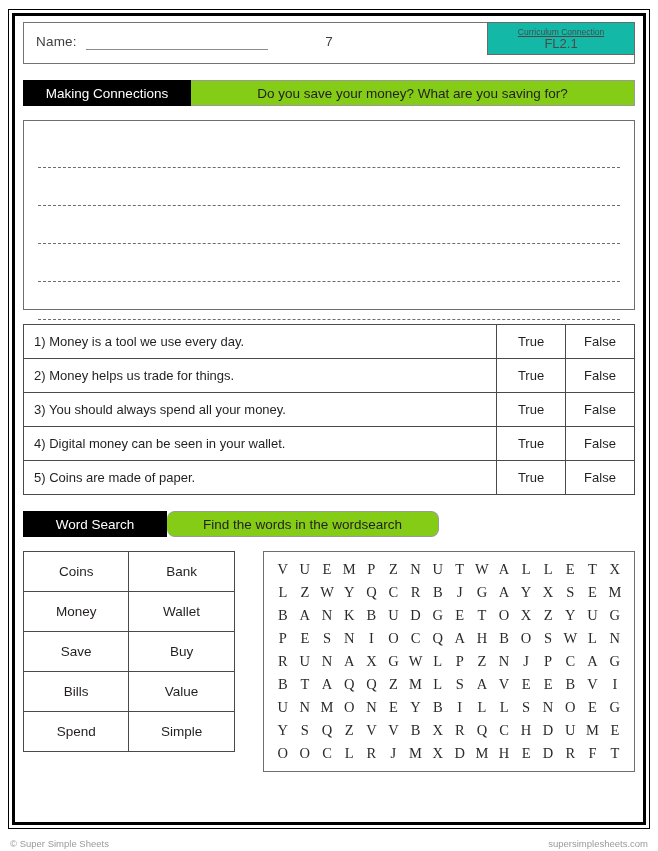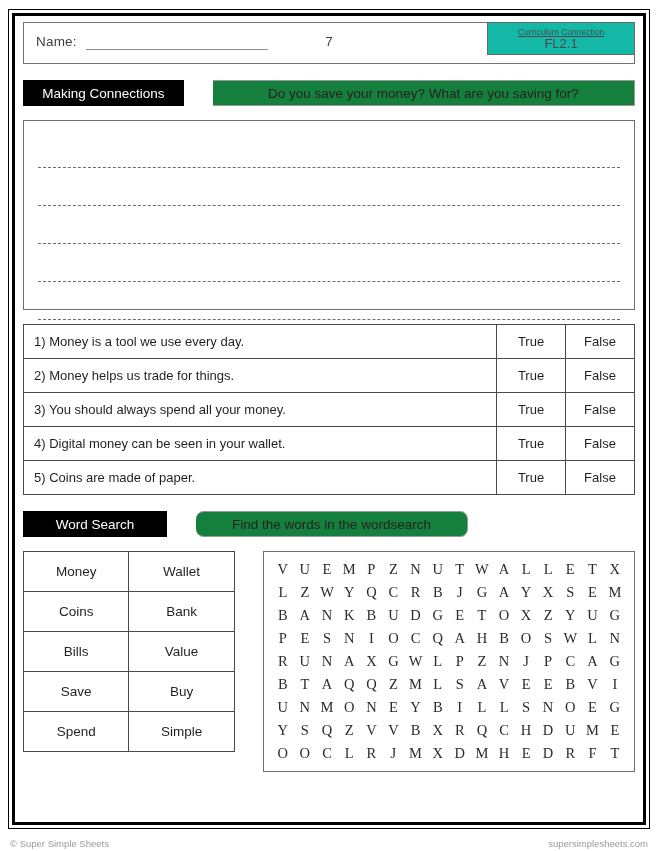--- a/index.html
+++ b/index.html
@@ -102,35 +102,34 @@
     display: block;
     line-height: 11px;
   }
 
   
   .sec-head {
     display: flex;
     align-items: stretch;
     margin-top: 16px;
     height: 26px;
-    gap: 29px;
   }
   .sec-tab {
     background: #000000;
     color: #ffffff;
     font-size: 13.5px;
     display: flex;
     align-items: center;
     justify-content: center;
     padding: 0 16px;
     box-sizing: border-box;
     white-space: nowrap;
   }
   .sec-sub {
-    background: #15803d;
+    background: #84cc16;
     border: 1px solid #9a9a9a;
     border-left: none;
     color: #231f20;
     font-size: 13.5px;
     display: flex;
     align-items: center;
     justify-content: center;
     padding: 0 16px;
     box-sizing: border-box;
     white-space: nowrap;
@@ -294,34 +293,34 @@
 
   <div class="sec-head">
     <div class="sec-tab w3">Word Search</div>
     <div class="sec-sub w3">Find the words in the wordsearch</div>
   </div>
 
   <div class="ws-wrap">
     <table class="ws-words">
       <tbody>
           <tr>
+            <td>Coins</td>
+            <td>Bank</td>
+          </tr>
+          <tr>
             <td>Money</td>
             <td>Wallet</td>
           </tr>
           <tr>
-            <td>Coins</td>
-            <td>Bank</td>
+            <td>Save</td>
+            <td>Buy</td>
           </tr>
           <tr>
             <td>Bills</td>
             <td>Value</td>
-          </tr>
-          <tr>
-            <td>Save</td>
-            <td>Buy</td>
           </tr>
           <tr>
             <td>Spend</td>
             <td>Simple</td>
           </tr>
         </tbody>
     </table>
     <div class="ws-grid-holder">
       <table class="ws-grid">
         <tbody>

